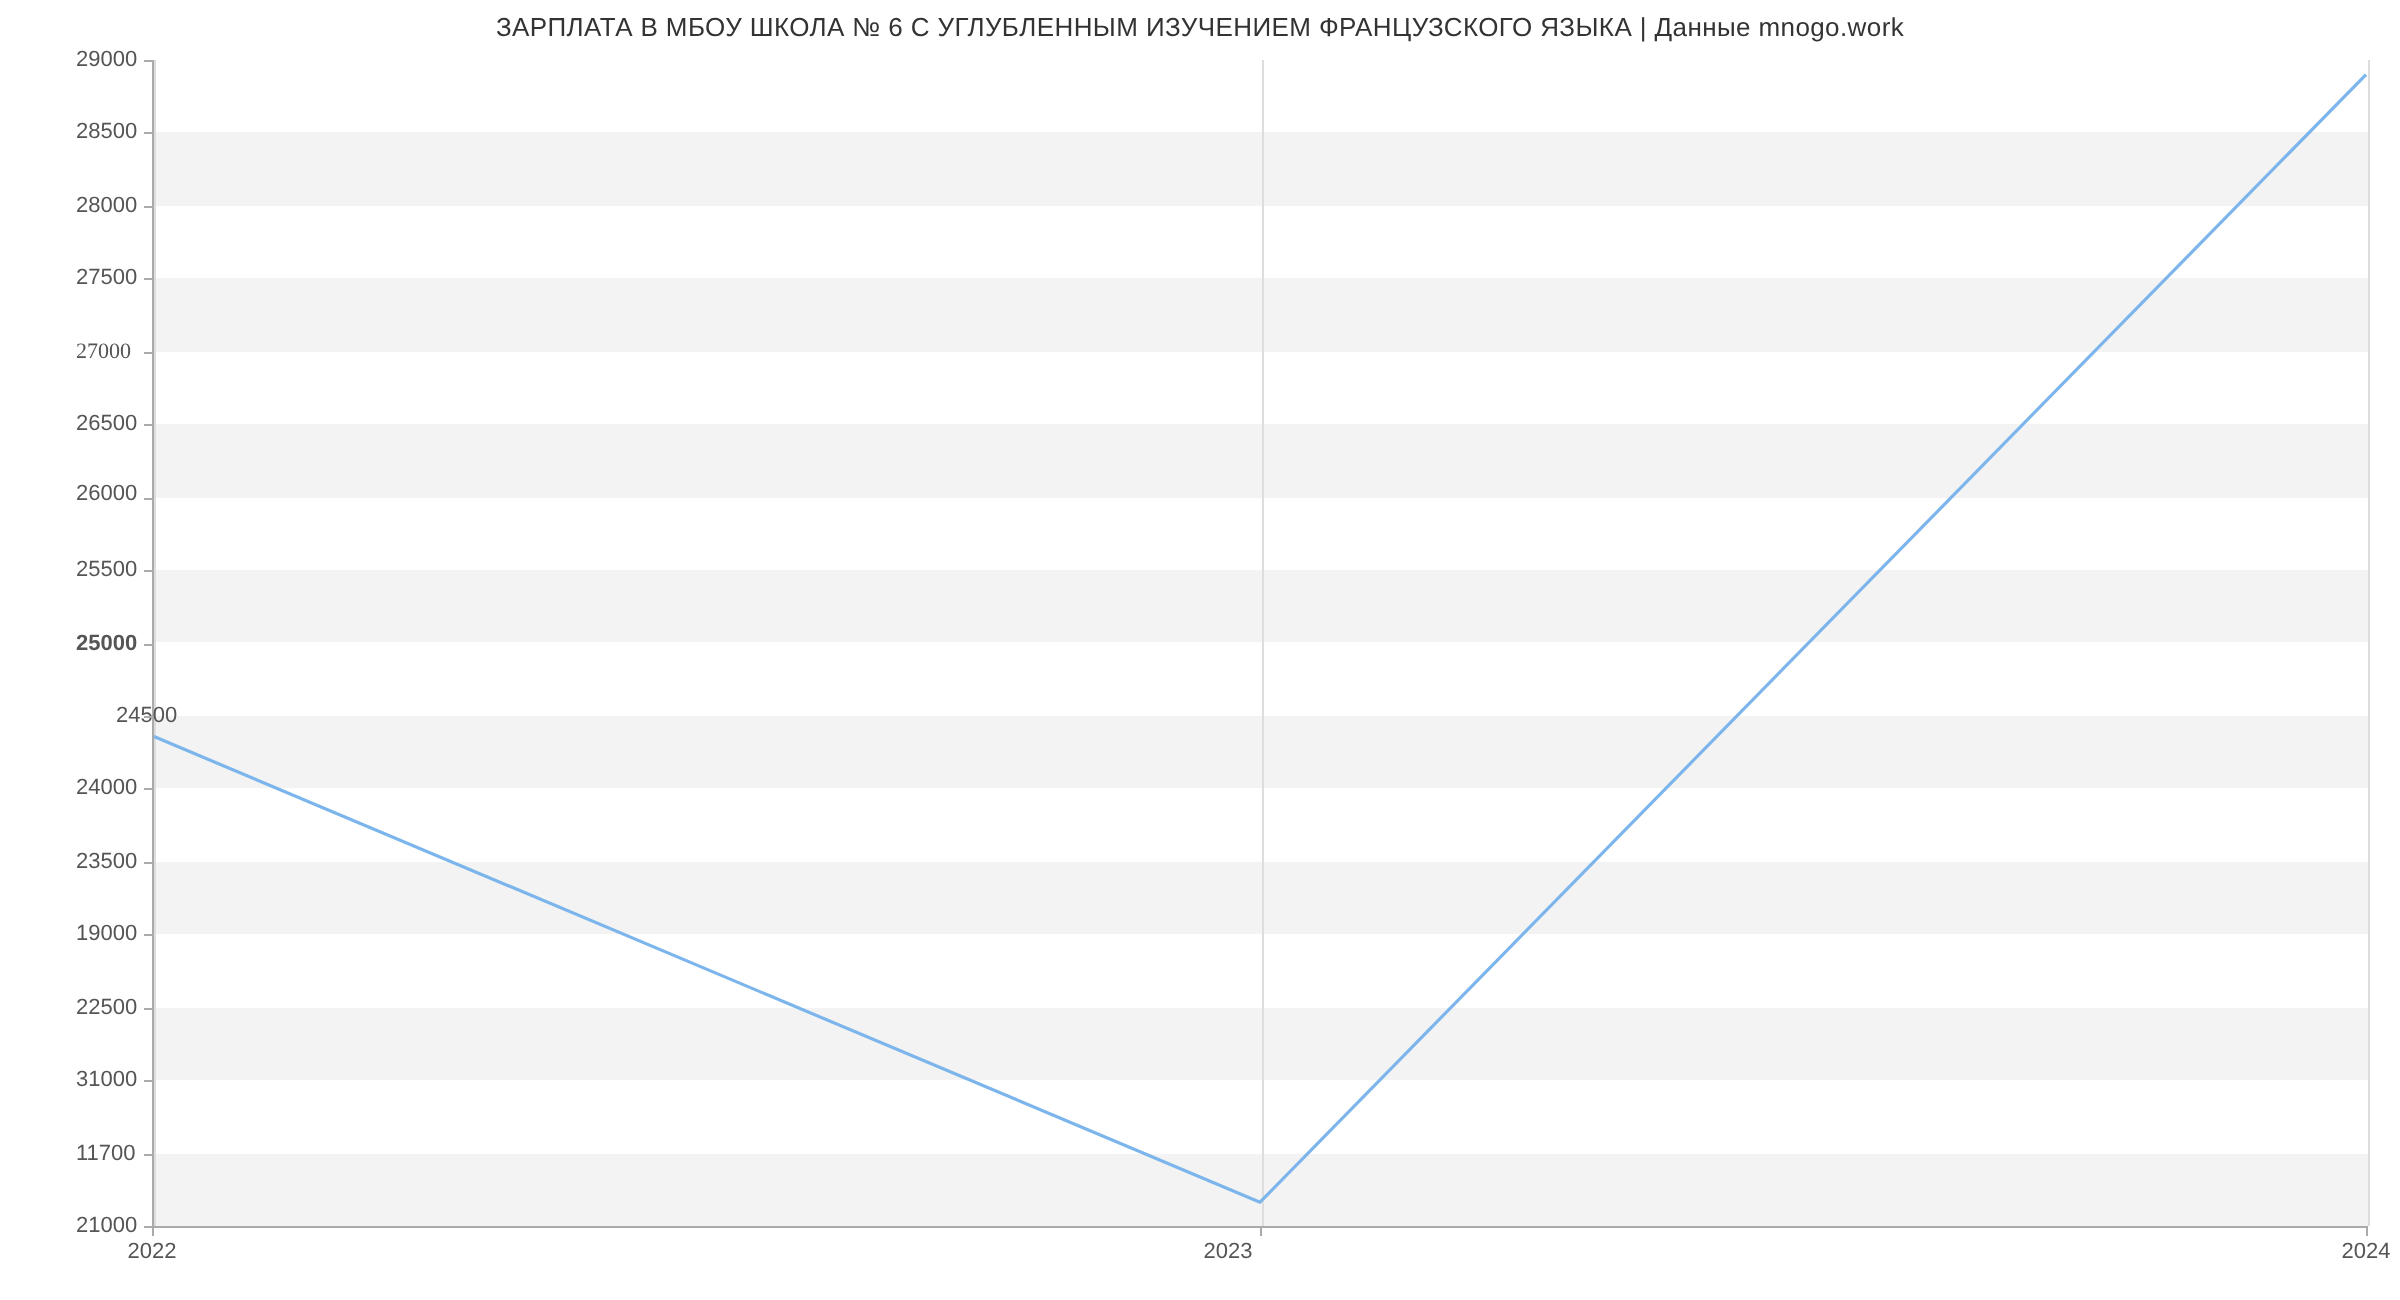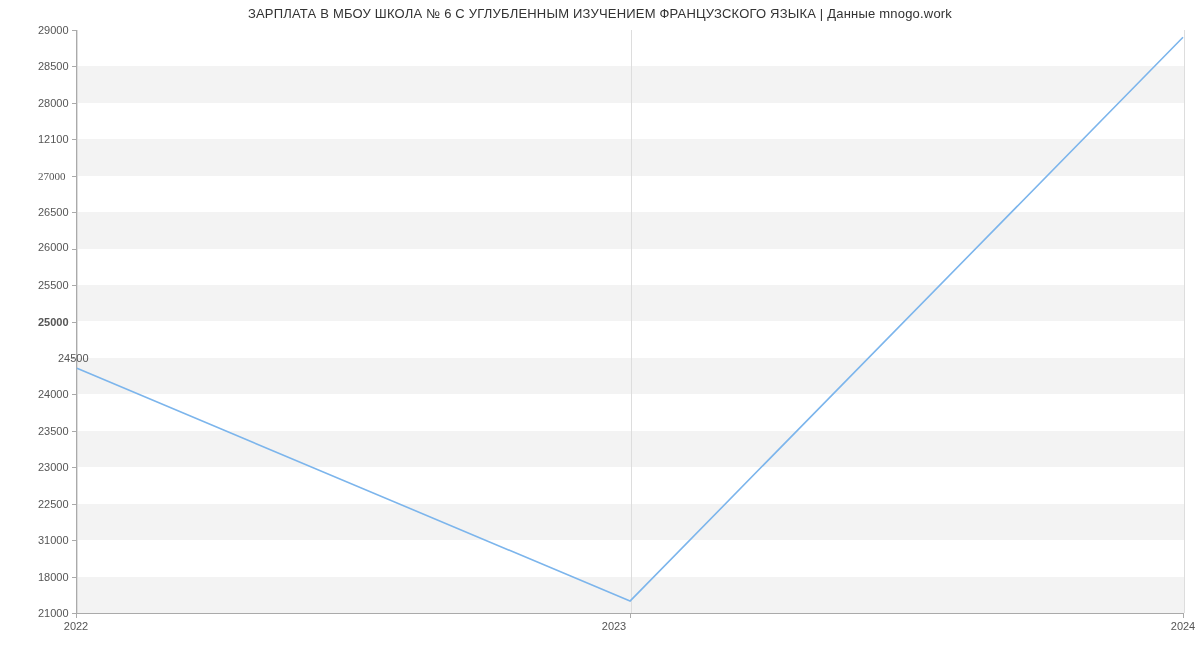--- a/index.html
+++ b/index.html
@@ -111,45 +111,45 @@
       <div class="band" style="top: 546.562px; height: 36.4375px;"></div>
     <div class="grid-v" style="left: 0px;"></div>
       <div class="grid-v" style="left: 553.5px;"></div>
       <div class="grid-v" style="left: 1107px;"></div>
       <svg class="line" preserveAspectRatio="none" viewBox="0 0 1108 584">
       <polyline points="0,338.86875 553.5,572.06875 1107,7.287500000000023"></polyline>
     </svg>
   </div>
 <div class="y-tick" style="top: 613px;">21000</div>
     <div class="y-tick-mark" style="top: 613px;"></div>
-    <div class="y-tick" style="top: 576.562px;">18000</div>
+    <div class="y-tick" style="top: 576.562px;">11700</div>
     <div class="y-tick-mark" style="top: 576.562px;"></div>
     <div class="y-tick" style="top: 540.125px;">31000</div>
     <div class="y-tick-mark" style="top: 540.125px;"></div>
     <div class="y-tick" style="top: 503.688px;">22500</div>
     <div class="y-tick-mark" style="top: 503.688px;"></div>
-    <div class="y-tick" style="top: 467.25px;">23000</div>
+    <div class="y-tick" style="top: 467.25px;">19000</div>
     <div class="y-tick-mark" style="top: 467.25px;"></div>
     <div class="y-tick" style="top: 430.812px;">23500</div>
     <div class="y-tick-mark" style="top: 430.812px;"></div>
     <div class="y-tick" style="top: 394.375px;">24000</div>
     <div class="y-tick-mark" style="top: 394.375px;"></div>
     <div class="y-tick" style="top: 357.938px; margin-left: 20px;">24500</div>
     <div class="y-tick-mark" style="top: 357.938px;"></div>
     <div class="y-tick" style="top: 321.5px; font-weight: bold;">25000</div>
     <div class="y-tick-mark" style="top: 321.5px;"></div>
     <div class="y-tick" style="top: 285.062px;">25500</div>
     <div class="y-tick-mark" style="top: 285.062px;"></div>
     <div class="y-tick" style="top: 247px;">26000</div>
     <div class="y-tick-mark" style="top: 248.625px;"></div>
     <div class="y-tick" style="top: 212.188px;">26500</div>
     <div class="y-tick-mark" style="top: 212.188px;"></div>
     <div class="y-tick" style="top: 175.75px; font-family: Liberation Serif, serif;">27000</div>
     <div class="y-tick-mark" style="top: 175.75px;"></div>
-    <div class="y-tick" style="top: 139.312px;">12100</div>
+    <div class="y-tick" style="top: 139.312px;">27500</div>
     <div class="y-tick-mark" style="top: 139.312px;"></div>
     <div class="y-tick" style="top: 102.875px;">28000</div>
     <div class="y-tick-mark" style="top: 102.875px;"></div>
     <div class="y-tick" style="top: 66.4375px;">28500</div>
     <div class="y-tick-mark" style="top: 66.4375px;"></div>
     <div class="y-tick" style="top: 30px;">29000</div>
     <div class="y-tick-mark" style="top: 30px;"></div>
     <div class="x-tick" style="left: 76px;">2022</div>
     <div class="x-tick-mark" style="left: 76px;"></div>
     <div class="x-tick" style="left: 614px;">2023</div>

